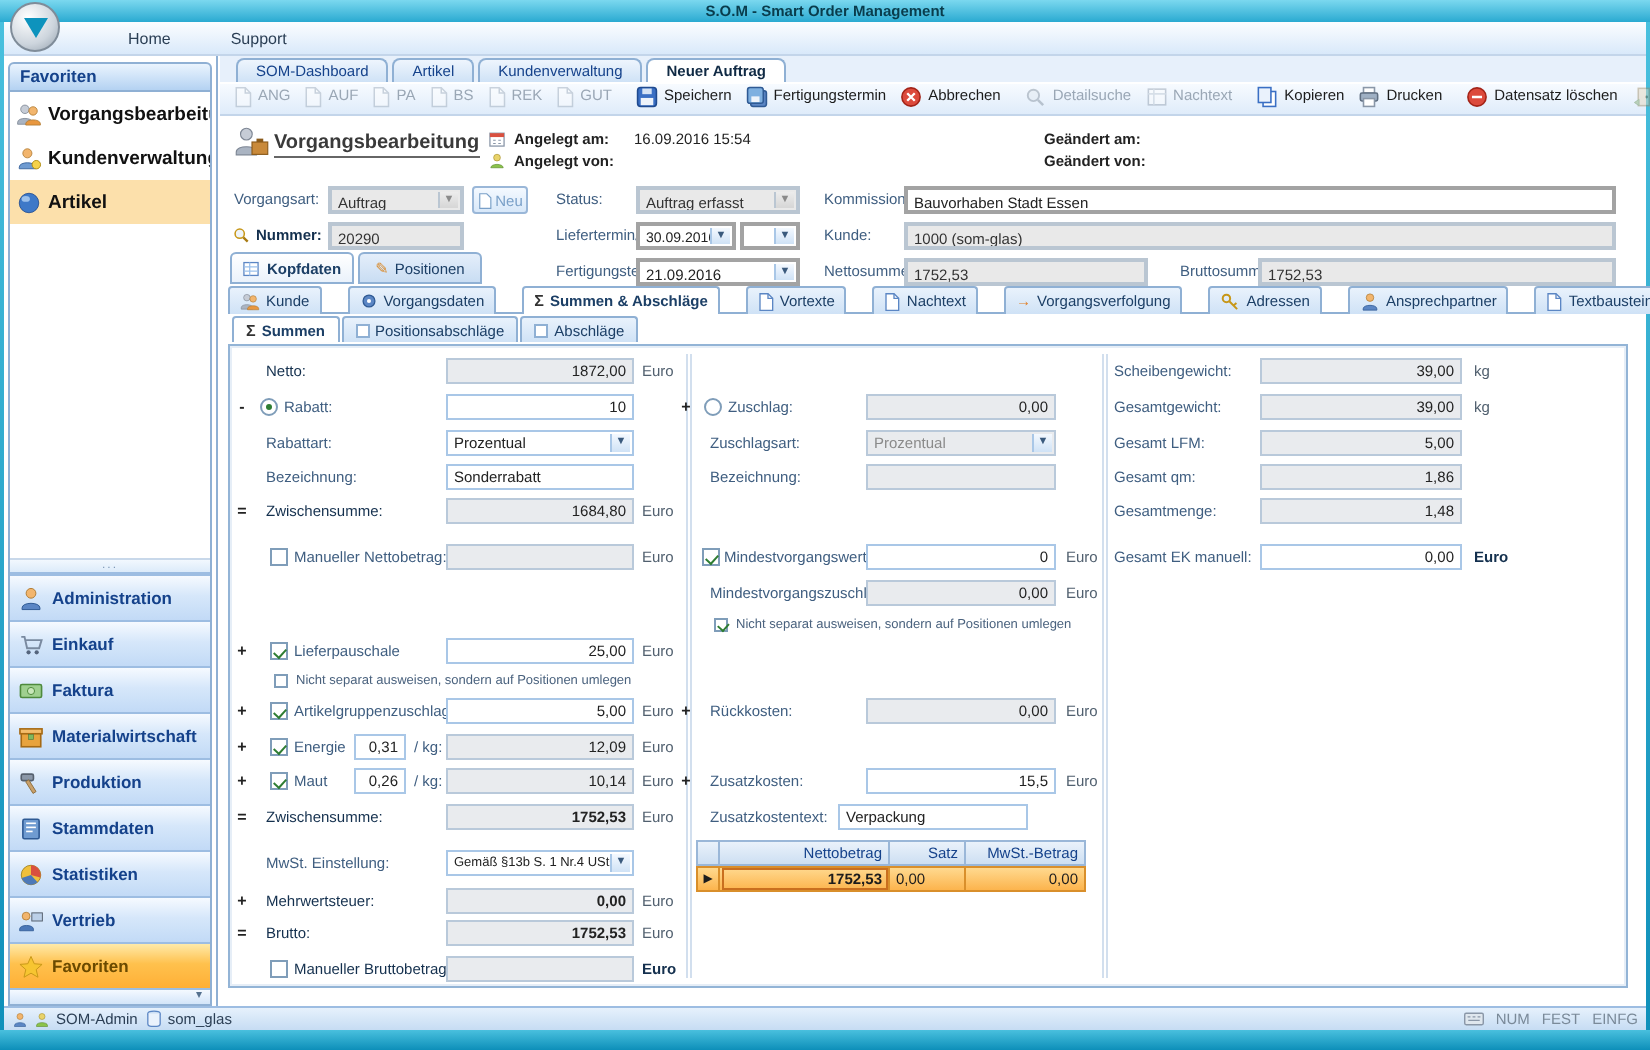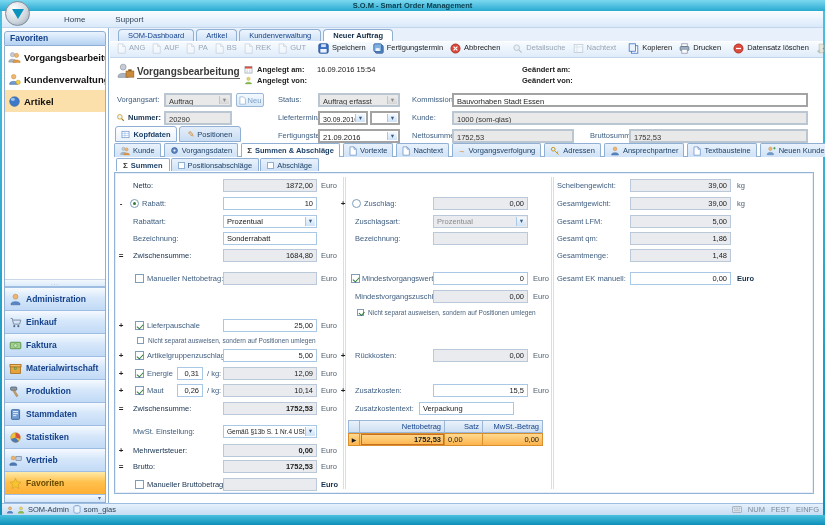--- a/index.html
+++ b/index.html
@@ -49,21 +49,21 @@
 .fl.b{font-weight:bold;color:#14304e}
 .ff{position:absolute;height:14px;font-size:7.5px;line-height:12px;padding:1px 3px;border:2px solid #a3a3a3;background:#fff;white-space:nowrap;overflow:hidden}
 .ff.ro{background:#e9e9e9;border-color:#bac6d2;color:#333}
 .cmb{padding-right:13px;position:absolute}
 .dd{position:absolute;right:1px;top:1px;bottom:1px;width:10px;background:linear-gradient(#f4f9ff,#cfe2f6);border-left:1px solid #a9c7e7;color:#3a5a7d;font-size:5.5px;display:flex;align-items:center;justify-content:center}
 .ro .dd{background:linear-gradient(#ececec,#d6d6d6);border-left-color:#bac6d2;color:#8a8a8a}
 .btn-neu{position:absolute;height:14px;display:flex;align-items:center;justify-content:center;gap:2px;border:1px solid #9ab7d8;background:linear-gradient(#f4f9ff,#d8e8f9);color:#7aa0c8;font-size:7.5px;border-radius:2px}
 
 .htab{position:absolute;top:68px;height:16px;display:flex;align-items:center;justify-content:center;gap:3px;font-size:7.5px;color:#1c3f66;border:1px solid #8fb0d4;border-radius:3px 3px 0 0;background:linear-gradient(#e4eefa,#c9ddf3)}
 .htab.active{background:linear-gradient(#ffffff,#eaf2fb);font-weight:bold}
-.dettabs{position:absolute;left:4px;right:6px;top:85px;height:14px;display:flex;gap:3px;border-bottom:1px solid #8fb0d4}
+.dettabs{position:absolute;left:4px;right:6px;top:85px;height:14px;display:flex;gap:13px;border-bottom:1px solid #8fb0d4}
 .dettab{display:flex;align-items:center;gap:3px;height:14px;padding:0 5px;border:1px solid #8fb0d4;border-bottom:none;background:linear-gradient(#e9f2fc,#cfe2f6);font-size:7.5px;color:#1c3f66;border-radius:2px 2px 0 0;white-space:nowrap}
 .dettab.active{background:#fff;font-weight:bold}
 .sumtabs{position:absolute;left:4px;right:6px;top:100px;height:14px;display:flex;gap:1px;padding-left:2px}
 .stab{display:flex;align-items:center;gap:3px;height:13px;padding:0 6px;border:1px solid #8fb0d4;border-bottom:none;background:linear-gradient(#e9f2fc,#cfe2f6);font-size:7.5px;color:#1c3f66;border-radius:2px 2px 0 0}
 .stab.active{background:#fff;font-weight:bold}
 .sqico{width:7px;height:7px;border:1px solid #8fb0d4;background:#fff;display:inline-block}
 .sg{font-size:8px;font-weight:bold;color:#333}
 
 .groupbox{position:absolute;left:4px;right:9px;top:114px;height:322px;border:1px solid #93b4d6;background:#fff;box-shadow:inset 0 0 0 1px #e6eef7}
 .vsep{position:absolute;top:4px;bottom:4px;width:3px;border-left:1px solid #d2dfee;border-right:1px solid #d2dfee}

